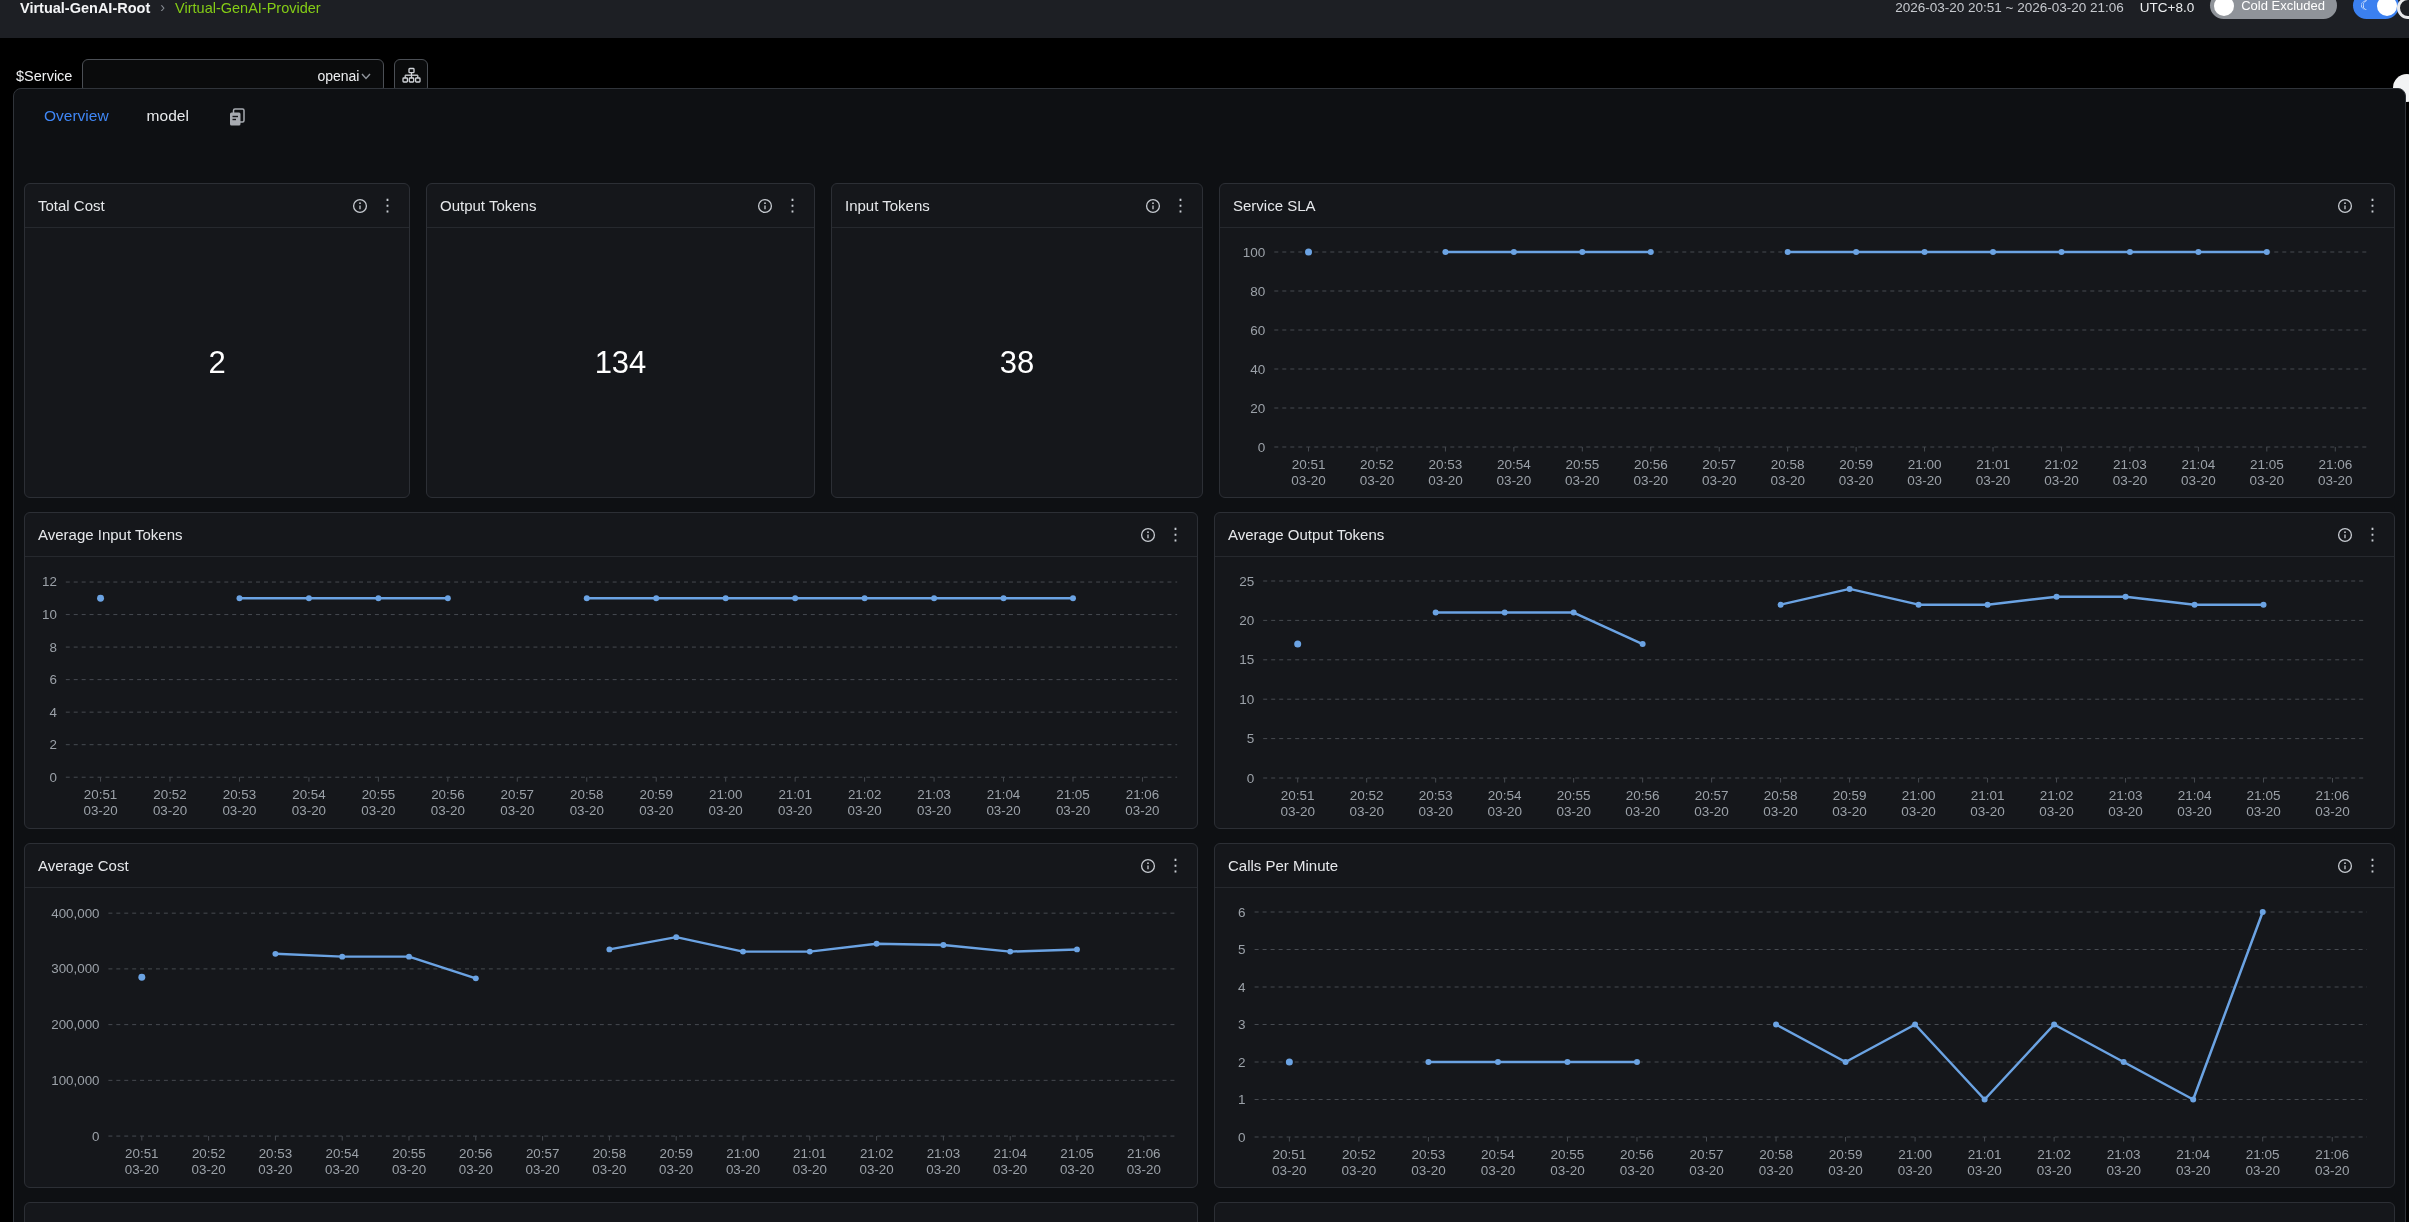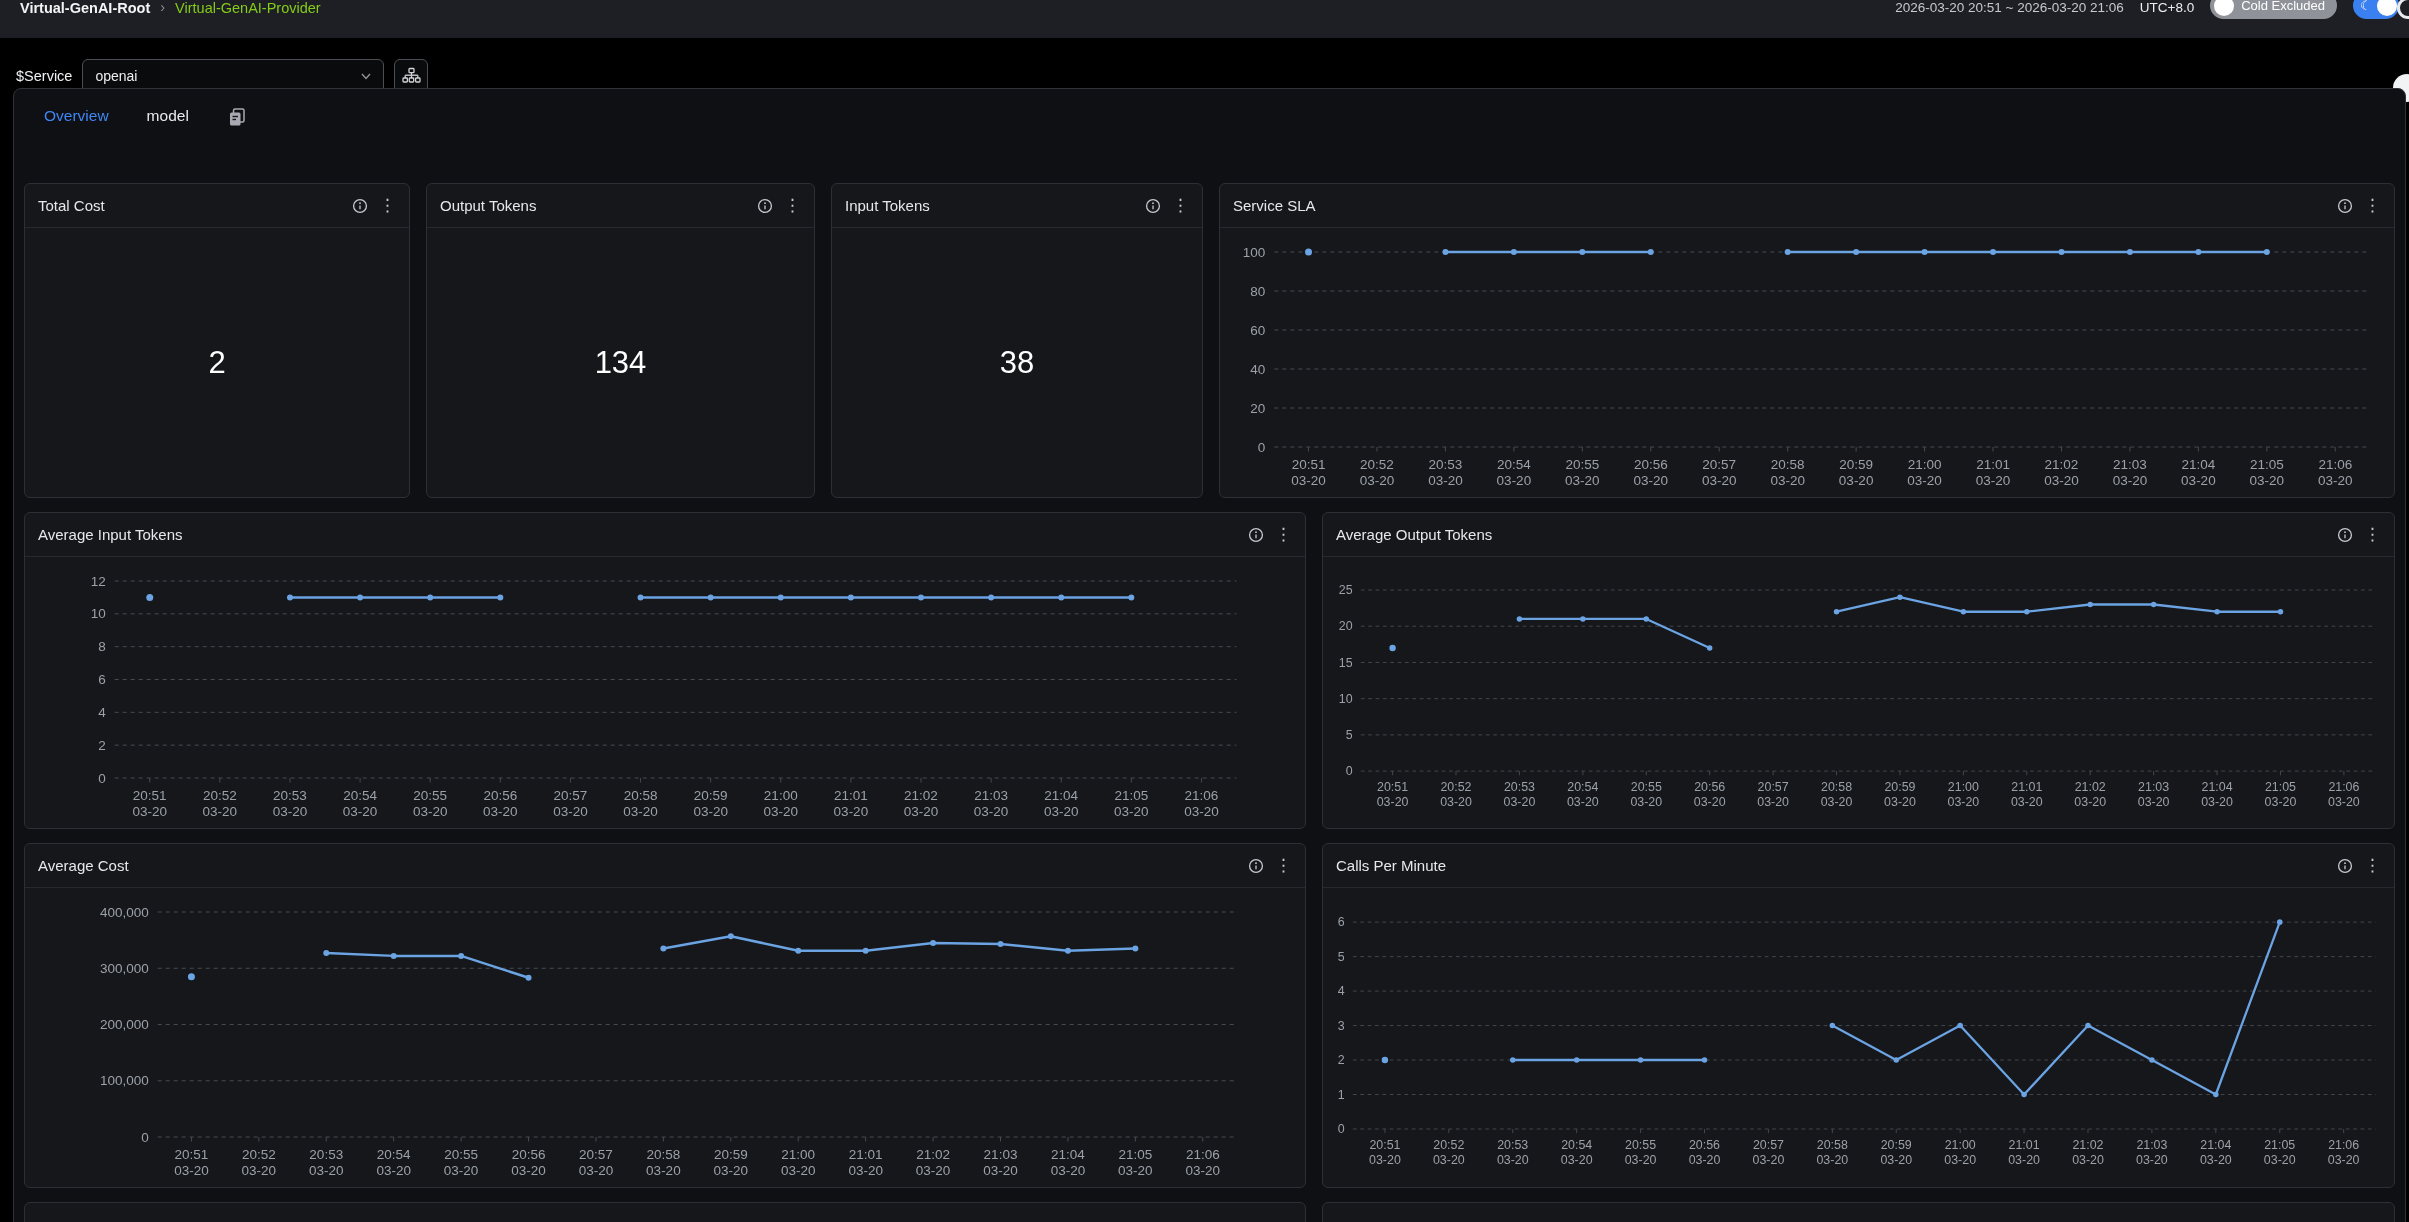--- a/index.html
+++ b/index.html
@@ -33,21 +33,21 @@
   .moon { color:#fff; font-size:13px; line-height:13px; }
   .edge-ring {
     position:absolute; right:-10px; top:-3px; width:22px; height:22px; border-radius:50%;
     border:3px solid #e9eaec; background:transparent;
   }
   
   .filter-bar { height:76px; background:#000; display:flex; align-items:center; gap:10px; padding-left:16px; position:relative; }
   .var-label { font-size:14.5px; color:#f0f1f3; }
   .select {
     width:302px; height:34px; border:1px solid #4b4f55; border-radius:6px; background:#0a0b0c;
-    display:flex; align-items:center; justify-content:space-between; padding:0 10px 0 12px; cursor:pointer;
+    display:flex; align-items:center; justify-content:flex-end; padding:0 10px 0 12px; cursor:pointer;
   }
   .select-value { font-size:14px; color:#eceef0; }
   .icon-btn {
     width:34px; height:34px; border:1px solid #4b4f55; border-radius:6px; background:#0a0b0c;
     display:flex; align-items:center; justify-content:center; cursor:pointer;
   }
   .fab {
     position:absolute; right:-12px; top:36px; width:28px; height:28px; border-radius:50%;
     background:#f2f3f4; box-shadow:0 0 4px rgba(0,0,0,.6);
   }
@@ -65,21 +65,21 @@
   .row { display:flex; gap:16px; }
   .row-1 { height:315px; }
   .row-2 { height:317px; }
   .row-3 { height:345px; }
   .row-4 { height:90px; }
   .card {
     background:#15171b; border:1px solid #2c2f35; border-radius:6px;
     display:flex; flex-direction:column; overflow:hidden;
   }
   .w-stat1 { width:386px; } .w-stat2 { width:389px; } .w-stat3 { width:372px; }
-  .w-wide-left { width:1282px; }
+  .w-wide-left { width:1174px; }
   .flex1 { flex:1; }
   .card-header {
     height:44px; flex:0 0 44px; border-bottom:1px solid #26292e;
     display:flex; align-items:center; padding:0 13px;
   }
   .card-title { font-size:15px; color:#e6e8eb; }
   .card-actions { margin-left:auto; display:flex; align-items:center; gap:11px; }
   .kebab { color:#c6cad0; font-size:17px; line-height:16px; cursor:pointer; letter-spacing:0; }
   .stat-body { flex:1; display:flex; align-items:center; justify-content:center; }
   .stat-value { font-size:31px; color:#fff; font-weight:400; }

